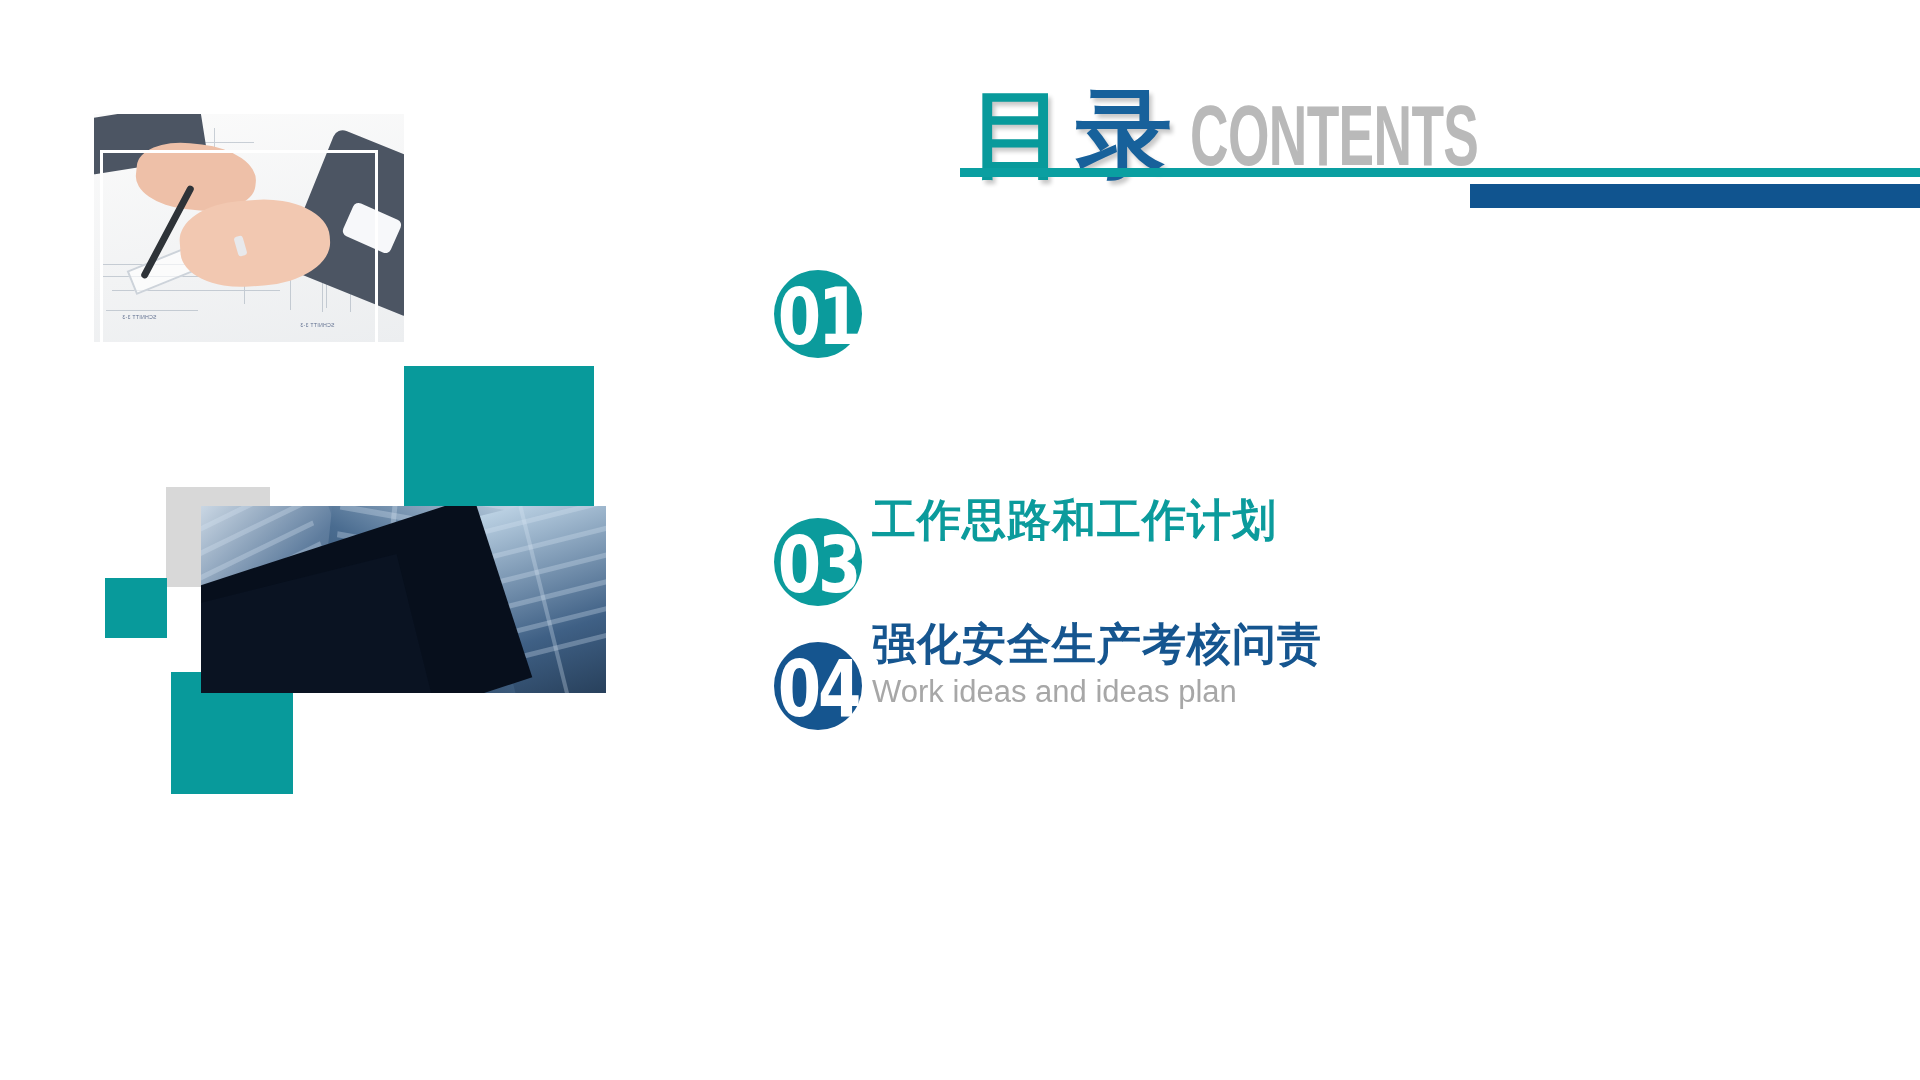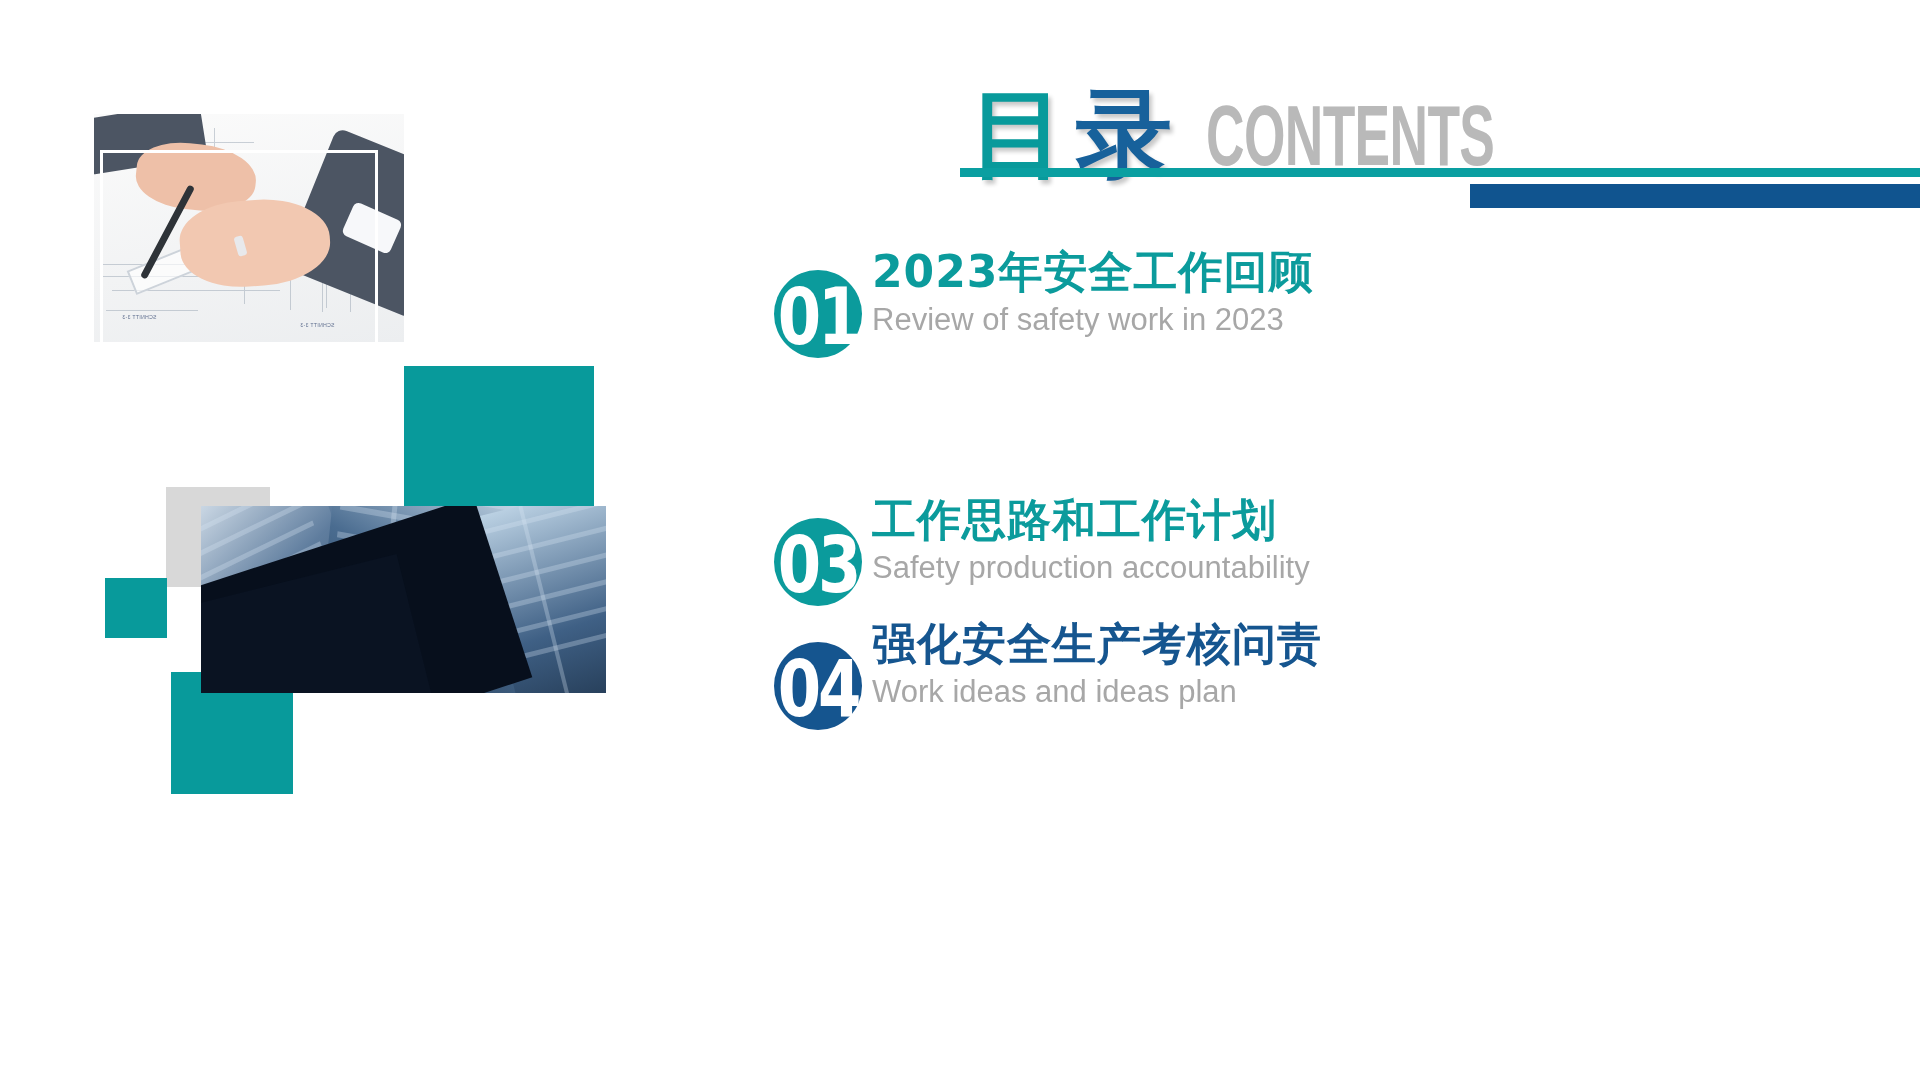--- a/index.html
+++ b/index.html
@@ -92,21 +92,21 @@
   .dark-wedge2 {
     position:absolute; left:-40px; bottom:-60px; width:260px; height:170px;
     background:#0a1322; transform:rotate(-14deg);
   }
 
   
   .right { position:absolute; left:760px; top:0; right:0; bottom:0; }
 
   .title-row {
     position:absolute; left:210px; top:62px; height:120px;
-    display:flex; align-items:flex-end; gap:16px;
+    display:flex; align-items:flex-end; gap:0;
   }
   .cn-title {
     font-family:"DejaVu Sans","Liberation Sans",sans-serif;
     font-size:96px; font-weight:700; line-height:1;
     letter-spacing:10px;
     text-shadow:3px 4px 4px rgba(0,0,0,.22);
     white-space:nowrap;
   }
   .cn-title .c1 { color:#089a9b; }
   .cn-title .c2 { color:#17619b; }
@@ -249,37 +249,32 @@
     <div class="rule-teal"></div>
     <div class="rule-blue"></div>
 
     <div class="menu">
 
       <div class="item teal">
         <div class="badge">
           <div class="disc"></div>
           <div class="num">01</div>
         </div>
-        <div class="texts">
-          <div class="cn">2023年安全工作回顾</div>
-          <div class="en">Review of safety work in 2023</div>
-        </div>
       </div>
 
       <div class="item blue">
       </div>
 
       <div class="item teal">
         <div class="badge">
           <div class="disc"></div>
           <div class="num">03</div>
         </div>
         <div class="texts">
           <div class="cn">工作思路和工作计划</div>
-          <div class="en">Safety production accountability</div>
         </div>
       </div>
 
       <div class="item blue">
         <div class="badge">
           <div class="disc"></div>
           <div class="num">04</div>
         </div>
         <div class="texts">
           <div class="cn">强化安全生产考核问责</div>

